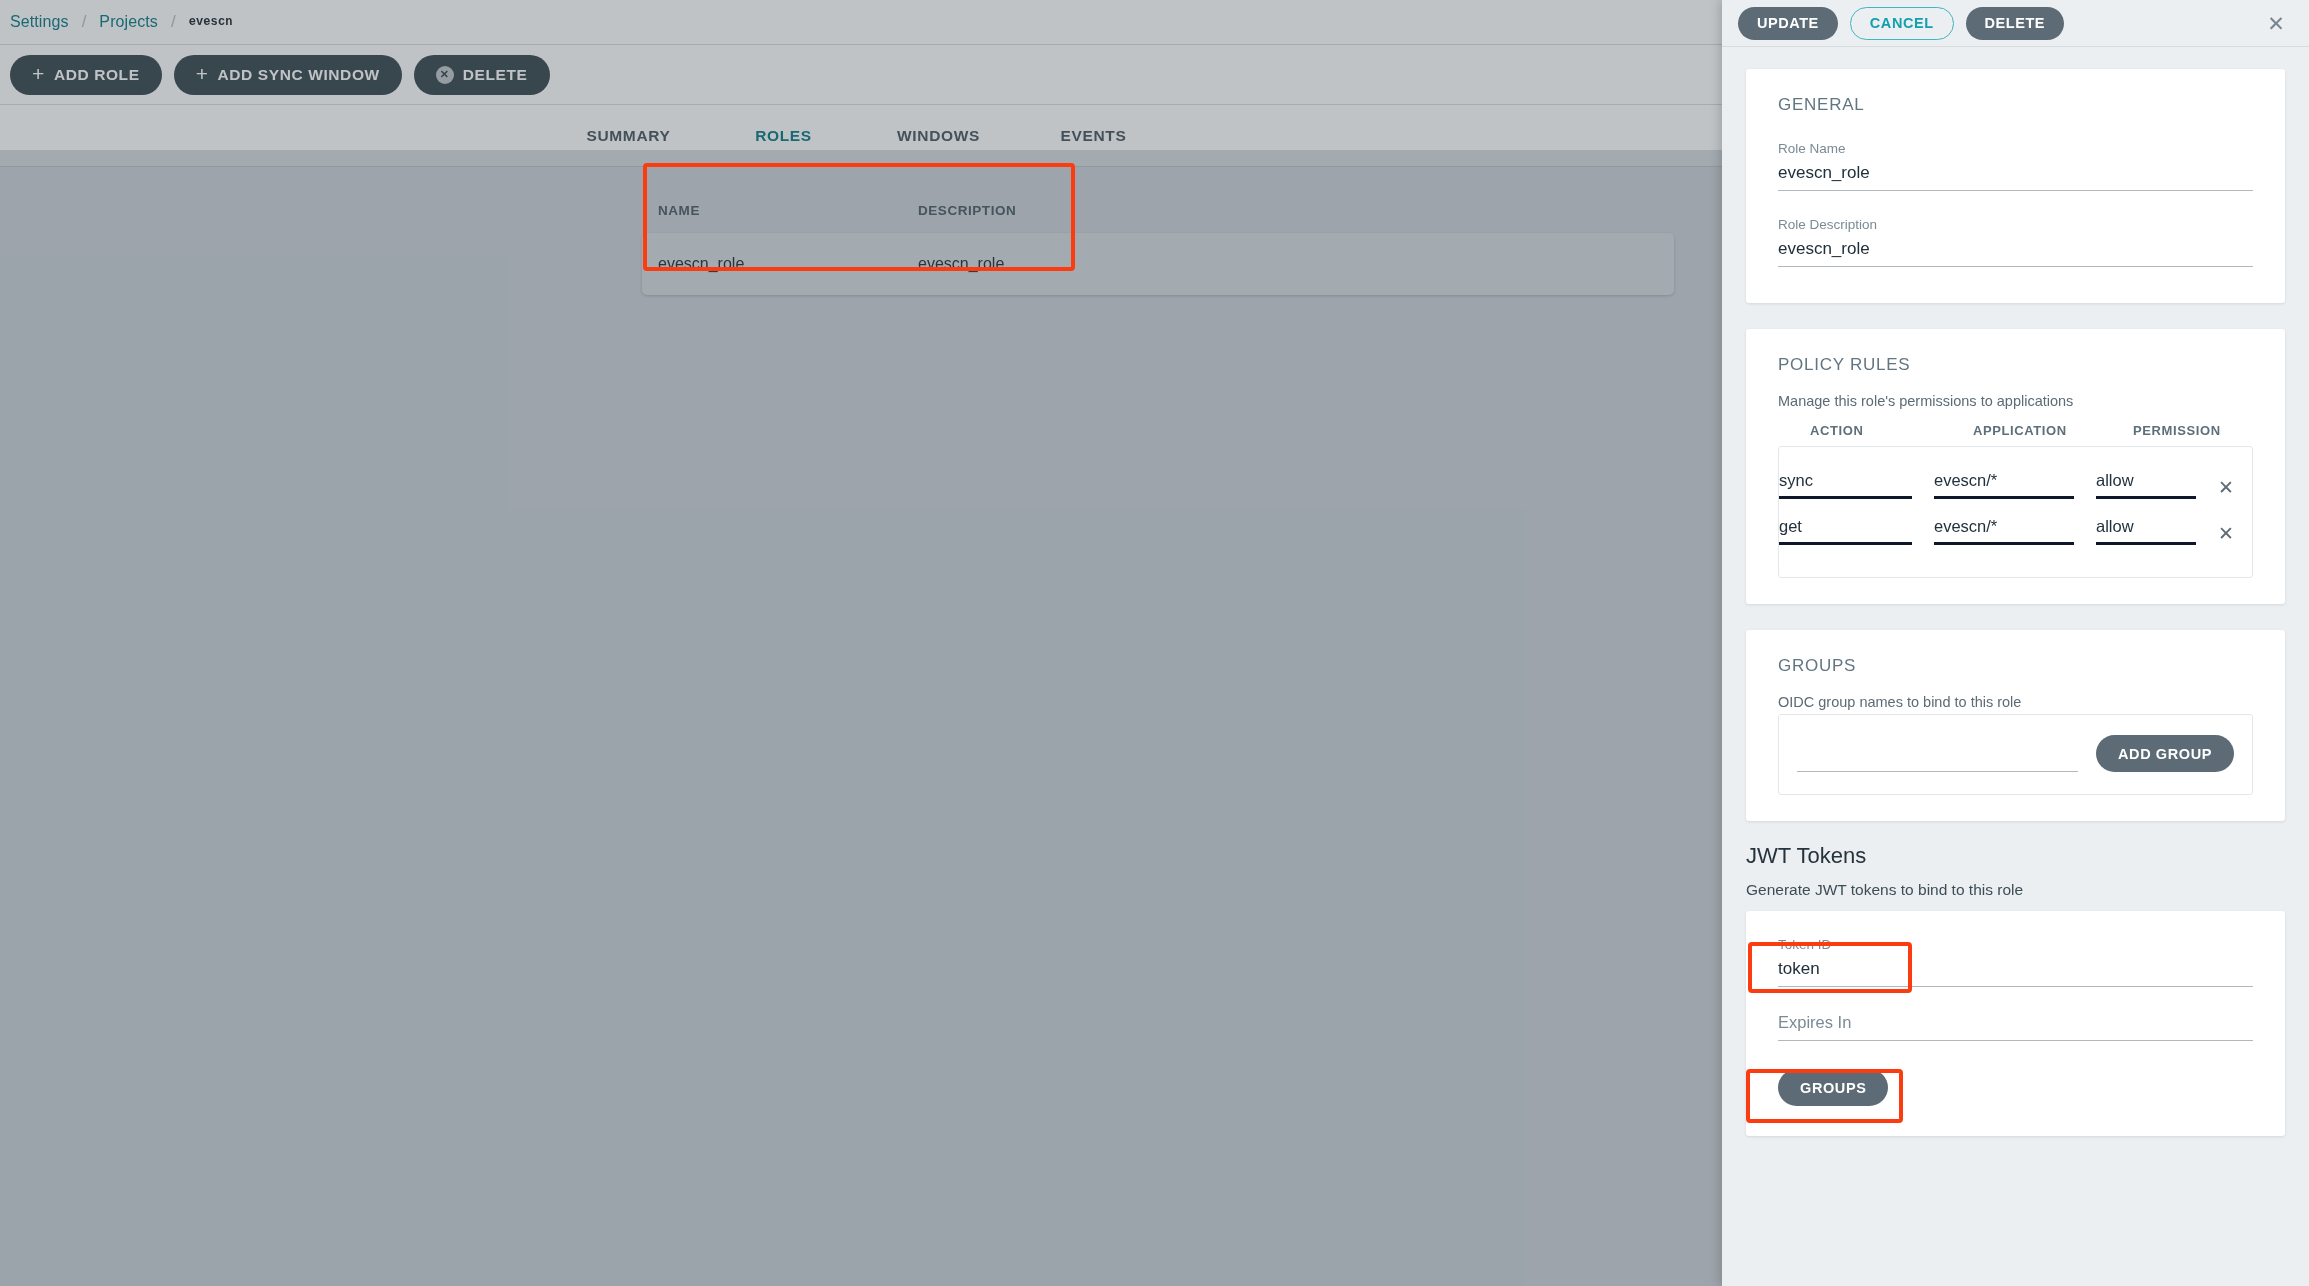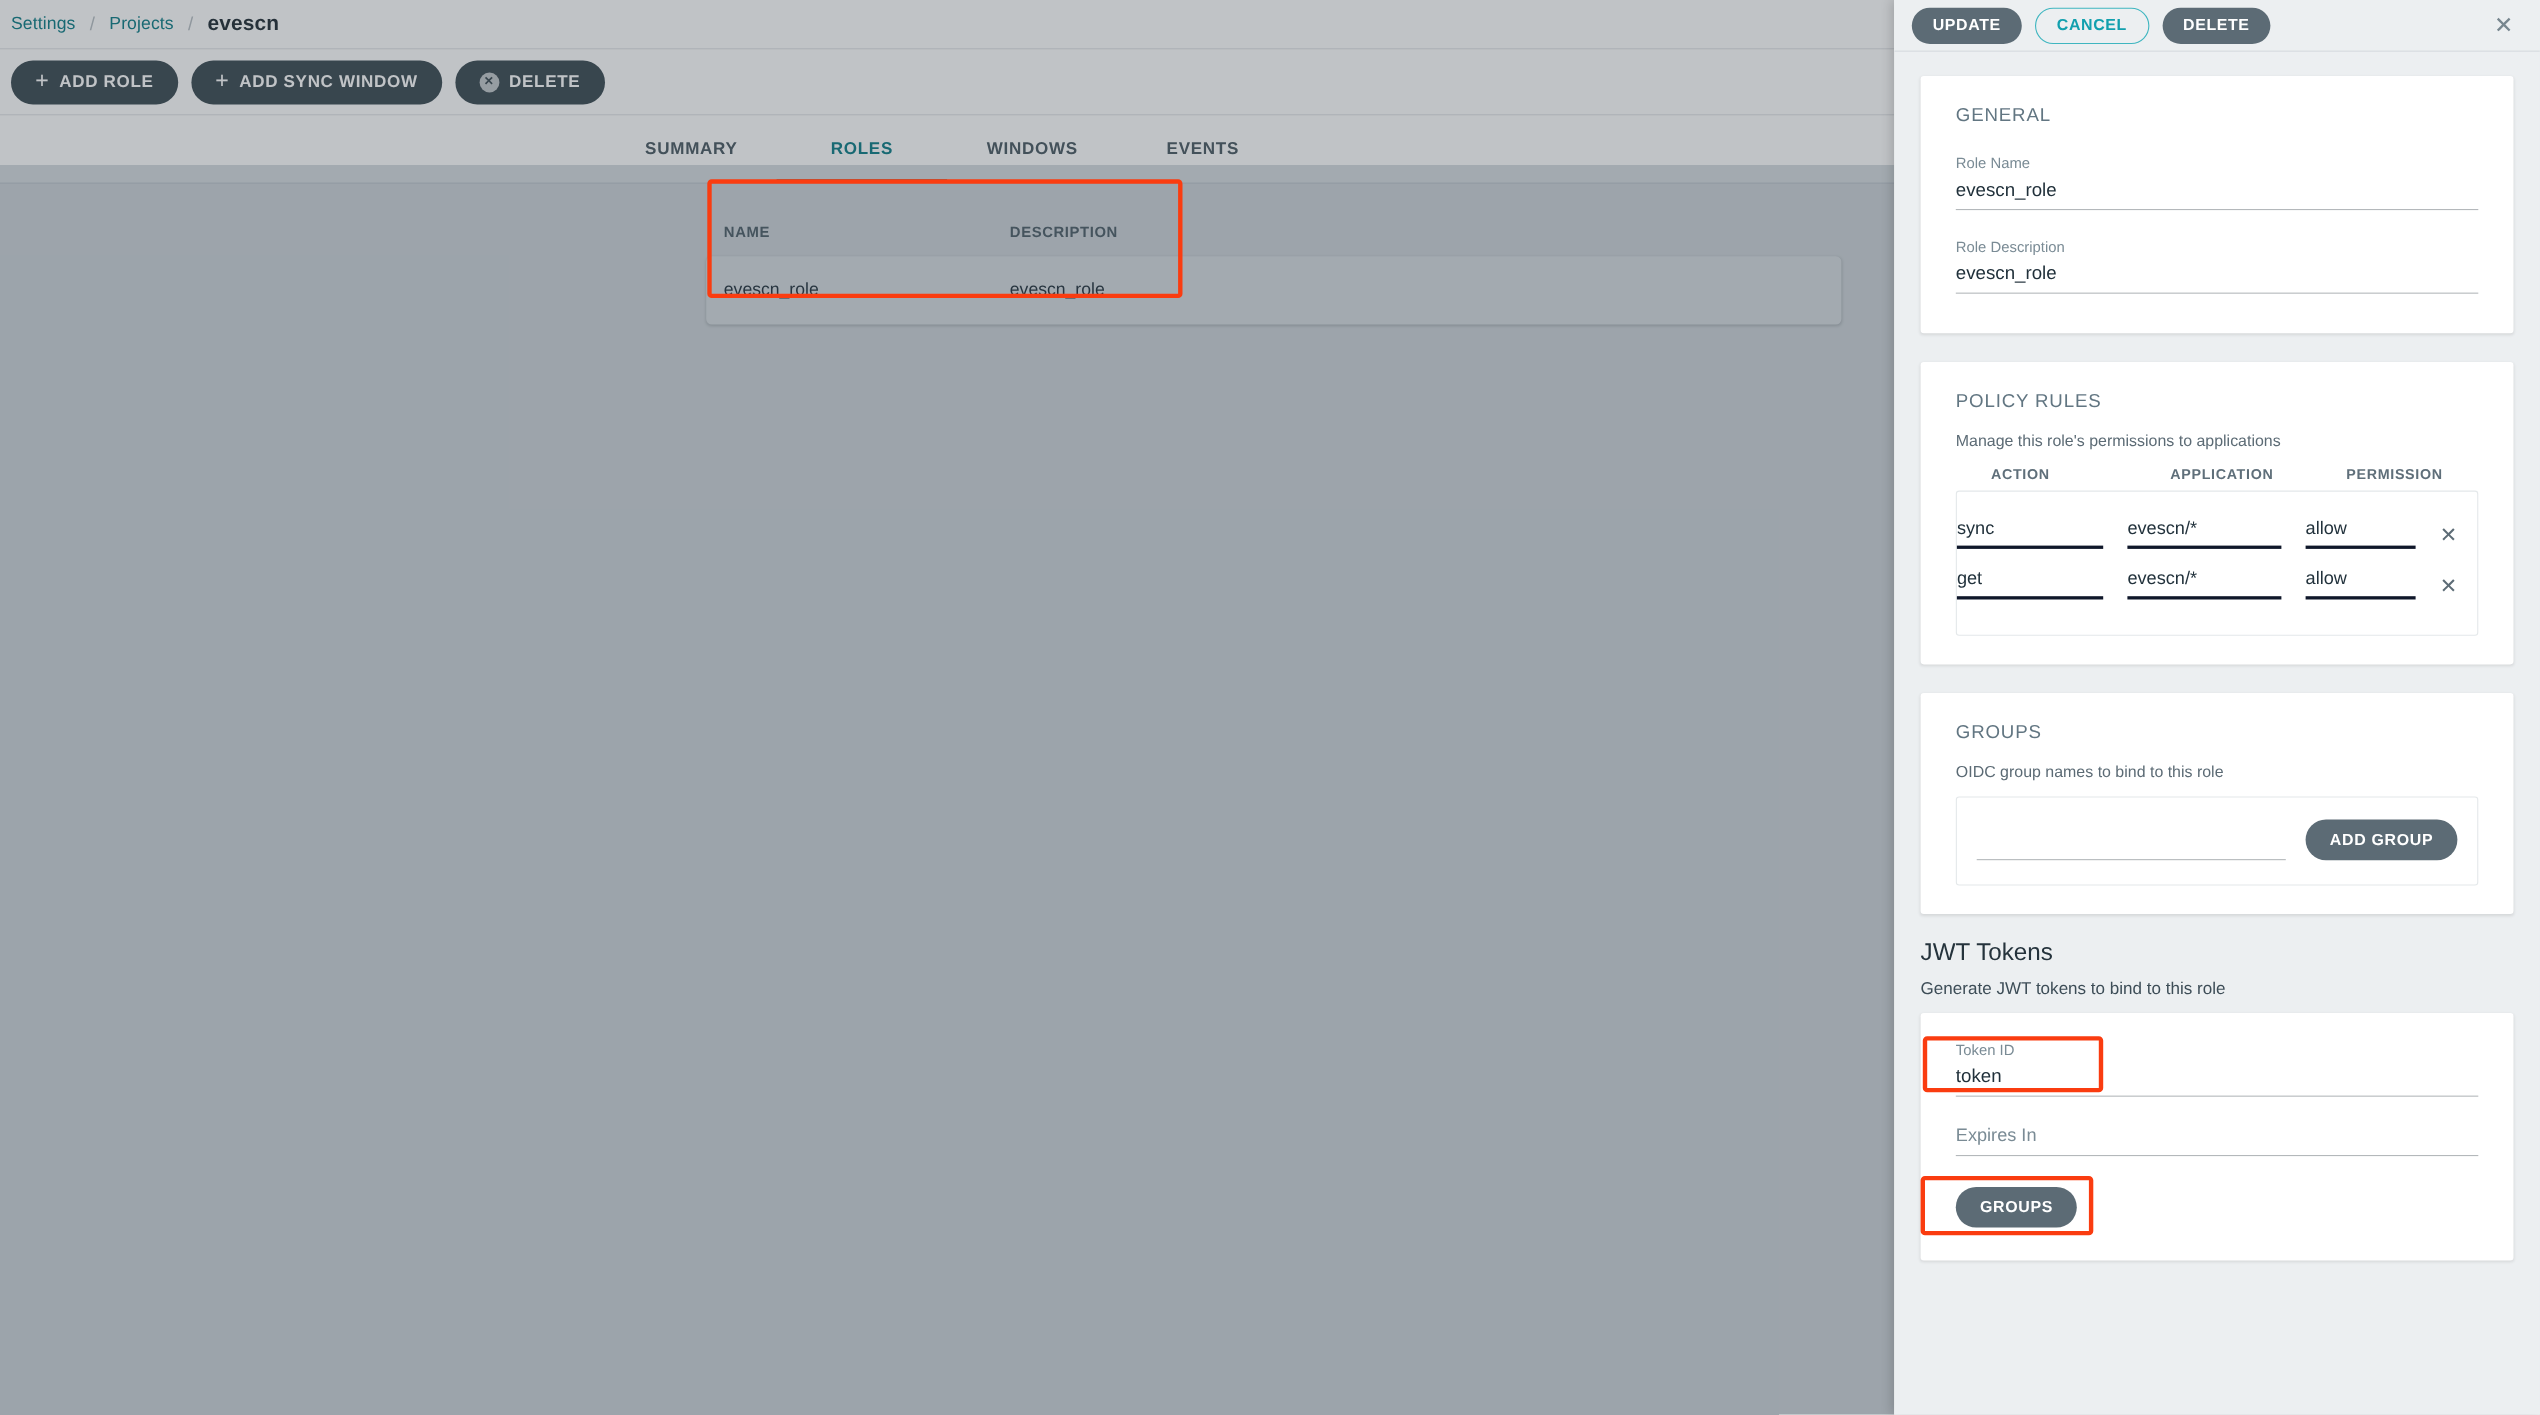--- a/index.html
+++ b/index.html
@@ -27,21 +27,21 @@
     border-bottom: 1px solid #d9dcdf;
     background: #ffffff;
   }
   .crumb-link {
     font-size: 16px; color: #0d7d87; letter-spacing: .1px;
   }
   .crumb-sep {
     color: #b9bfc4; font-size: 17px; margin: 0 13px; font-weight: 300;
   }
   .crumb-current {
-    font-size: 19px; color: #1f2b33; font-weight: 700; letter-spacing: .1px;
+    font-size: 12px; color: #1f2b33; font-weight: 700; letter-spacing: .1px; font-family: Liberation Mono, monospace;
   }
 
   
   .action-bar {
     height: 60px;
     display: flex; align-items: center;
     padding-left: 10px; gap: 12px;
     border-bottom: 1px solid #d9dcdf;
     background: #ffffff;
   }
@@ -418,21 +418,21 @@
           <div class="row-del">✕</div>
         </div>
       </div>
     </div>
 
     <div class="card-gap"></div>
 
     
     <div class="card" style="padding-bottom:26px">
       <div class="section-title" style="margin-bottom:18px">GROUPS</div>
-      <div class="section-sub" style="margin-bottom:14px">OIDC group names to bind to this role</div>
+      <div class="section-sub" style="margin-bottom:4px">OIDC group names to bind to this role</div>
       <div class="group-box">
         <div class="group-input"></div>
         <button class="btn-solid">ADD GROUP</button>
       </div>
     </div>
 
     
     <div class="jwt-heading">JWT Tokens</div>
     <div class="jwt-sub">Generate JWT tokens to bind to this role</div>
 

